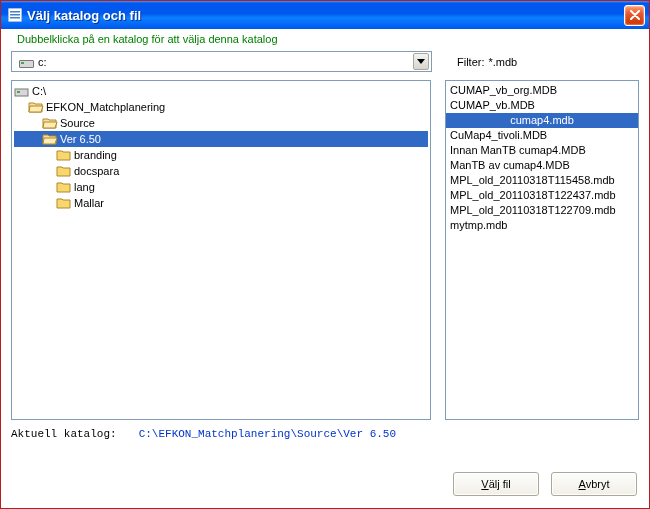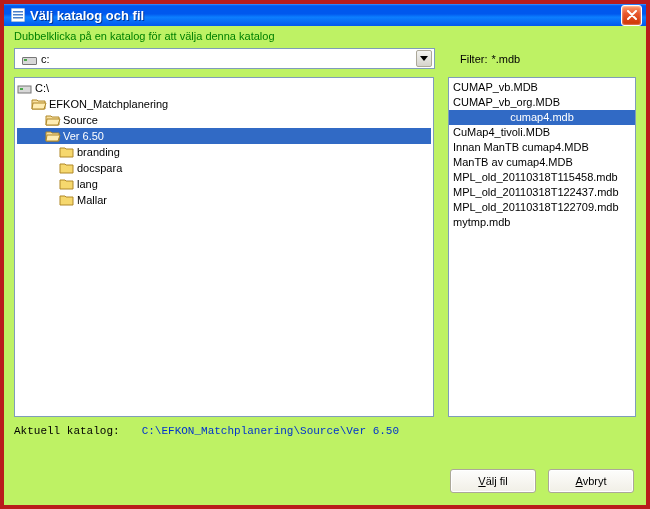--- a/index.html
+++ b/index.html
@@ -8,22 +8,22 @@
     font-family: Tahoma, Arial, sans-serif;
     font-size: 11px;
     background: #ece9d8;
     width: 650px;
     height: 509px;
     overflow: hidden;
   }
   .window {
     width: 650px;
     height: 509px;
-    border: 4px solid #b91c1c;
-    background: #bef264;
+    border: 1px solid #b91c1c;
+    background: #ffffff;
     display: flex;
     flex-direction: column;
   }
   .titlebar {
     height: 28px;
     background: linear-gradient(to bottom, #3a95ff 0%, #0058ee 8%, #0058ee 45%, #0c7fff 60%, #0058ee 100%);
     display: flex;
     align-items: center;
     padding: 0 4px 0 6px;
     color: #fff;
@@ -52,20 +52,21 @@
   .titlebar .close-btn svg { display: block; }
   .client {
     flex: 1;
     display: flex;
     flex-direction: column;
     padding: 0 10px 6px 10px;
   }
   .hint {
     color: #008000;
     padding: 4px 0 6px 0;
+    margin-left: 6px;
   }
   .drive-row {
     display: flex;
     align-items: center;
     margin-bottom: 8px;
   }
   .drive-select {
     display: flex;
     align-items: center;
     background: #fff;
@@ -304,22 +305,22 @@
             <span class="indent" style="width: 42px;"></span>
             <span class="folder-icon">
               <svg width="16" height="14" viewBox="0 0 16 14">
                 <path d="M1 3 L6 3 L7 4 L14 4 L14 12 L1 12 Z" fill="#f6d86e" stroke="#b08828"></path>
               </svg>
             </span>
             <span class="label">Mallar</span>
           </div>
         </div>
       <div class="filelist" id="filelist">
+          <div class="file-item">CUMAP_vb_org.MDB</div>
           <div class="file-item">CUMAP_vb.MDB</div>
-          <div class="file-item">CUMAP_vb_org.MDB</div>
           <div class="file-item selected">cumap4.mdb</div>
           <div class="file-item">CuMap4_tivoli.MDB</div>
           <div class="file-item">Innan ManTB cumap4.MDB</div>
           <div class="file-item">ManTB av cumap4.MDB</div>
           <div class="file-item">MPL_old_20110318T115458.mdb</div>
           <div class="file-item">MPL_old_20110318T122437.mdb</div>
           <div class="file-item">MPL_old_20110318T122709.mdb</div>
           <div class="file-item">mytmp.mdb</div>
         </div>
     </div>

